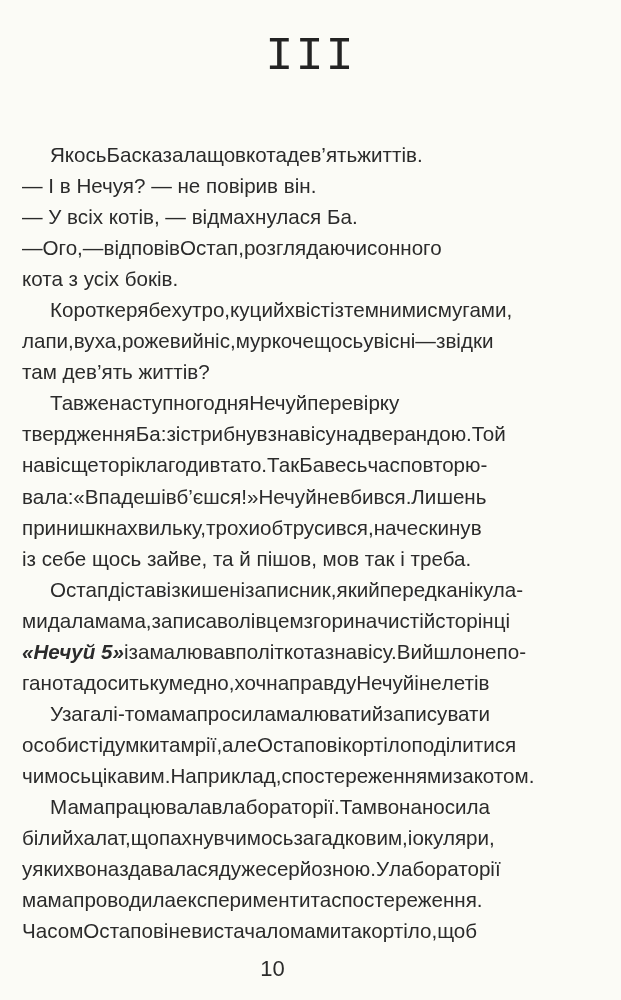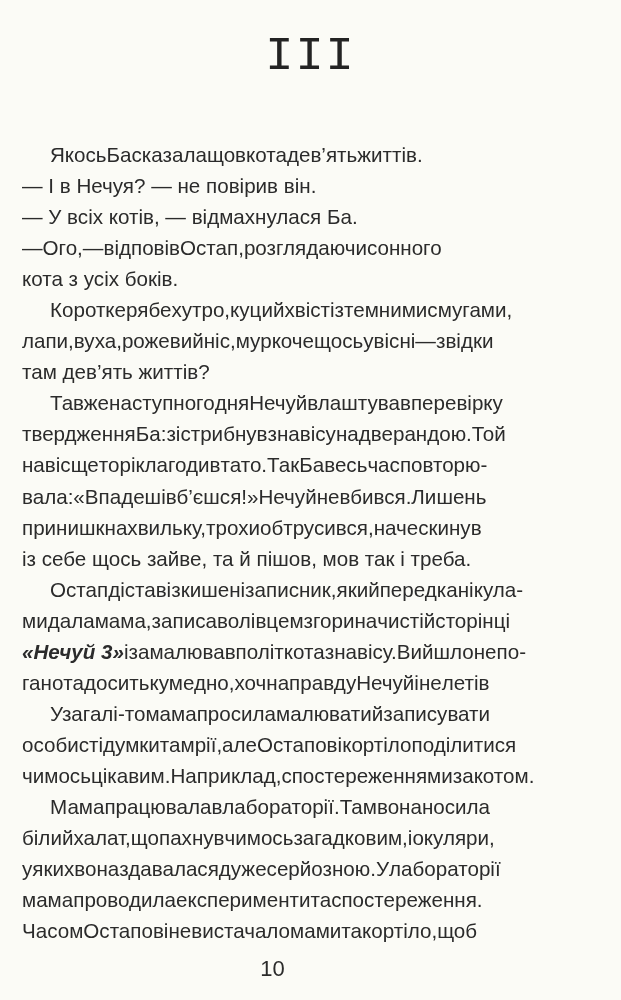--- a/index.html
+++ b/index.html
@@ -148,21 +148,20 @@
         <span class="w">—</span>
         <span class="w">звідки</span>
       </div>
       <div class="line flush"><span>там дев’ять життів?</span></div>
       <div class="line justify">
         <span class="w"><span class="indent"></span><span class="w">Та</span></span>
         <span class="w">вже</span>
         <span class="w">наступного</span>
         <span class="w">дня</span>
         <span class="w">Нечуй</span>
-        <span class="w">влаштував</span>
         <span class="w">перевірку</span>
       </div>
       <div class="line justify">
         <span class="w">твердження</span>
         <span class="w">Ба:</span>
         <span class="w">зістрибнув</span>
         <span class="w">з</span>
         <span class="w">навісу</span>
         <span class="w">над</span>
         <span class="w">верандою.</span>
@@ -215,21 +214,21 @@
         <span class="w">дала</span>
         <span class="w">мама,</span>
         <span class="w">записав</span>
         <span class="w">олівцем</span>
         <span class="w">згори</span>
         <span class="w">на</span>
         <span class="w">чистій</span>
         <span class="w">сторінці</span>
       </div>
       <div class="line justify">
-        <span class="w bolditalic">«Нечуй 3»</span>
+        <span class="w bolditalic">«Нечуй 5»</span>
         <span class="w">і</span>
         <span class="w">замалював</span>
         <span class="w">політ</span>
         <span class="w">кота</span>
         <span class="w">з</span>
         <span class="w">навісу.</span>
         <span class="w">Вийшло</span>
         <span class="w">непо-</span>
       </div>
       <div class="line justify">

